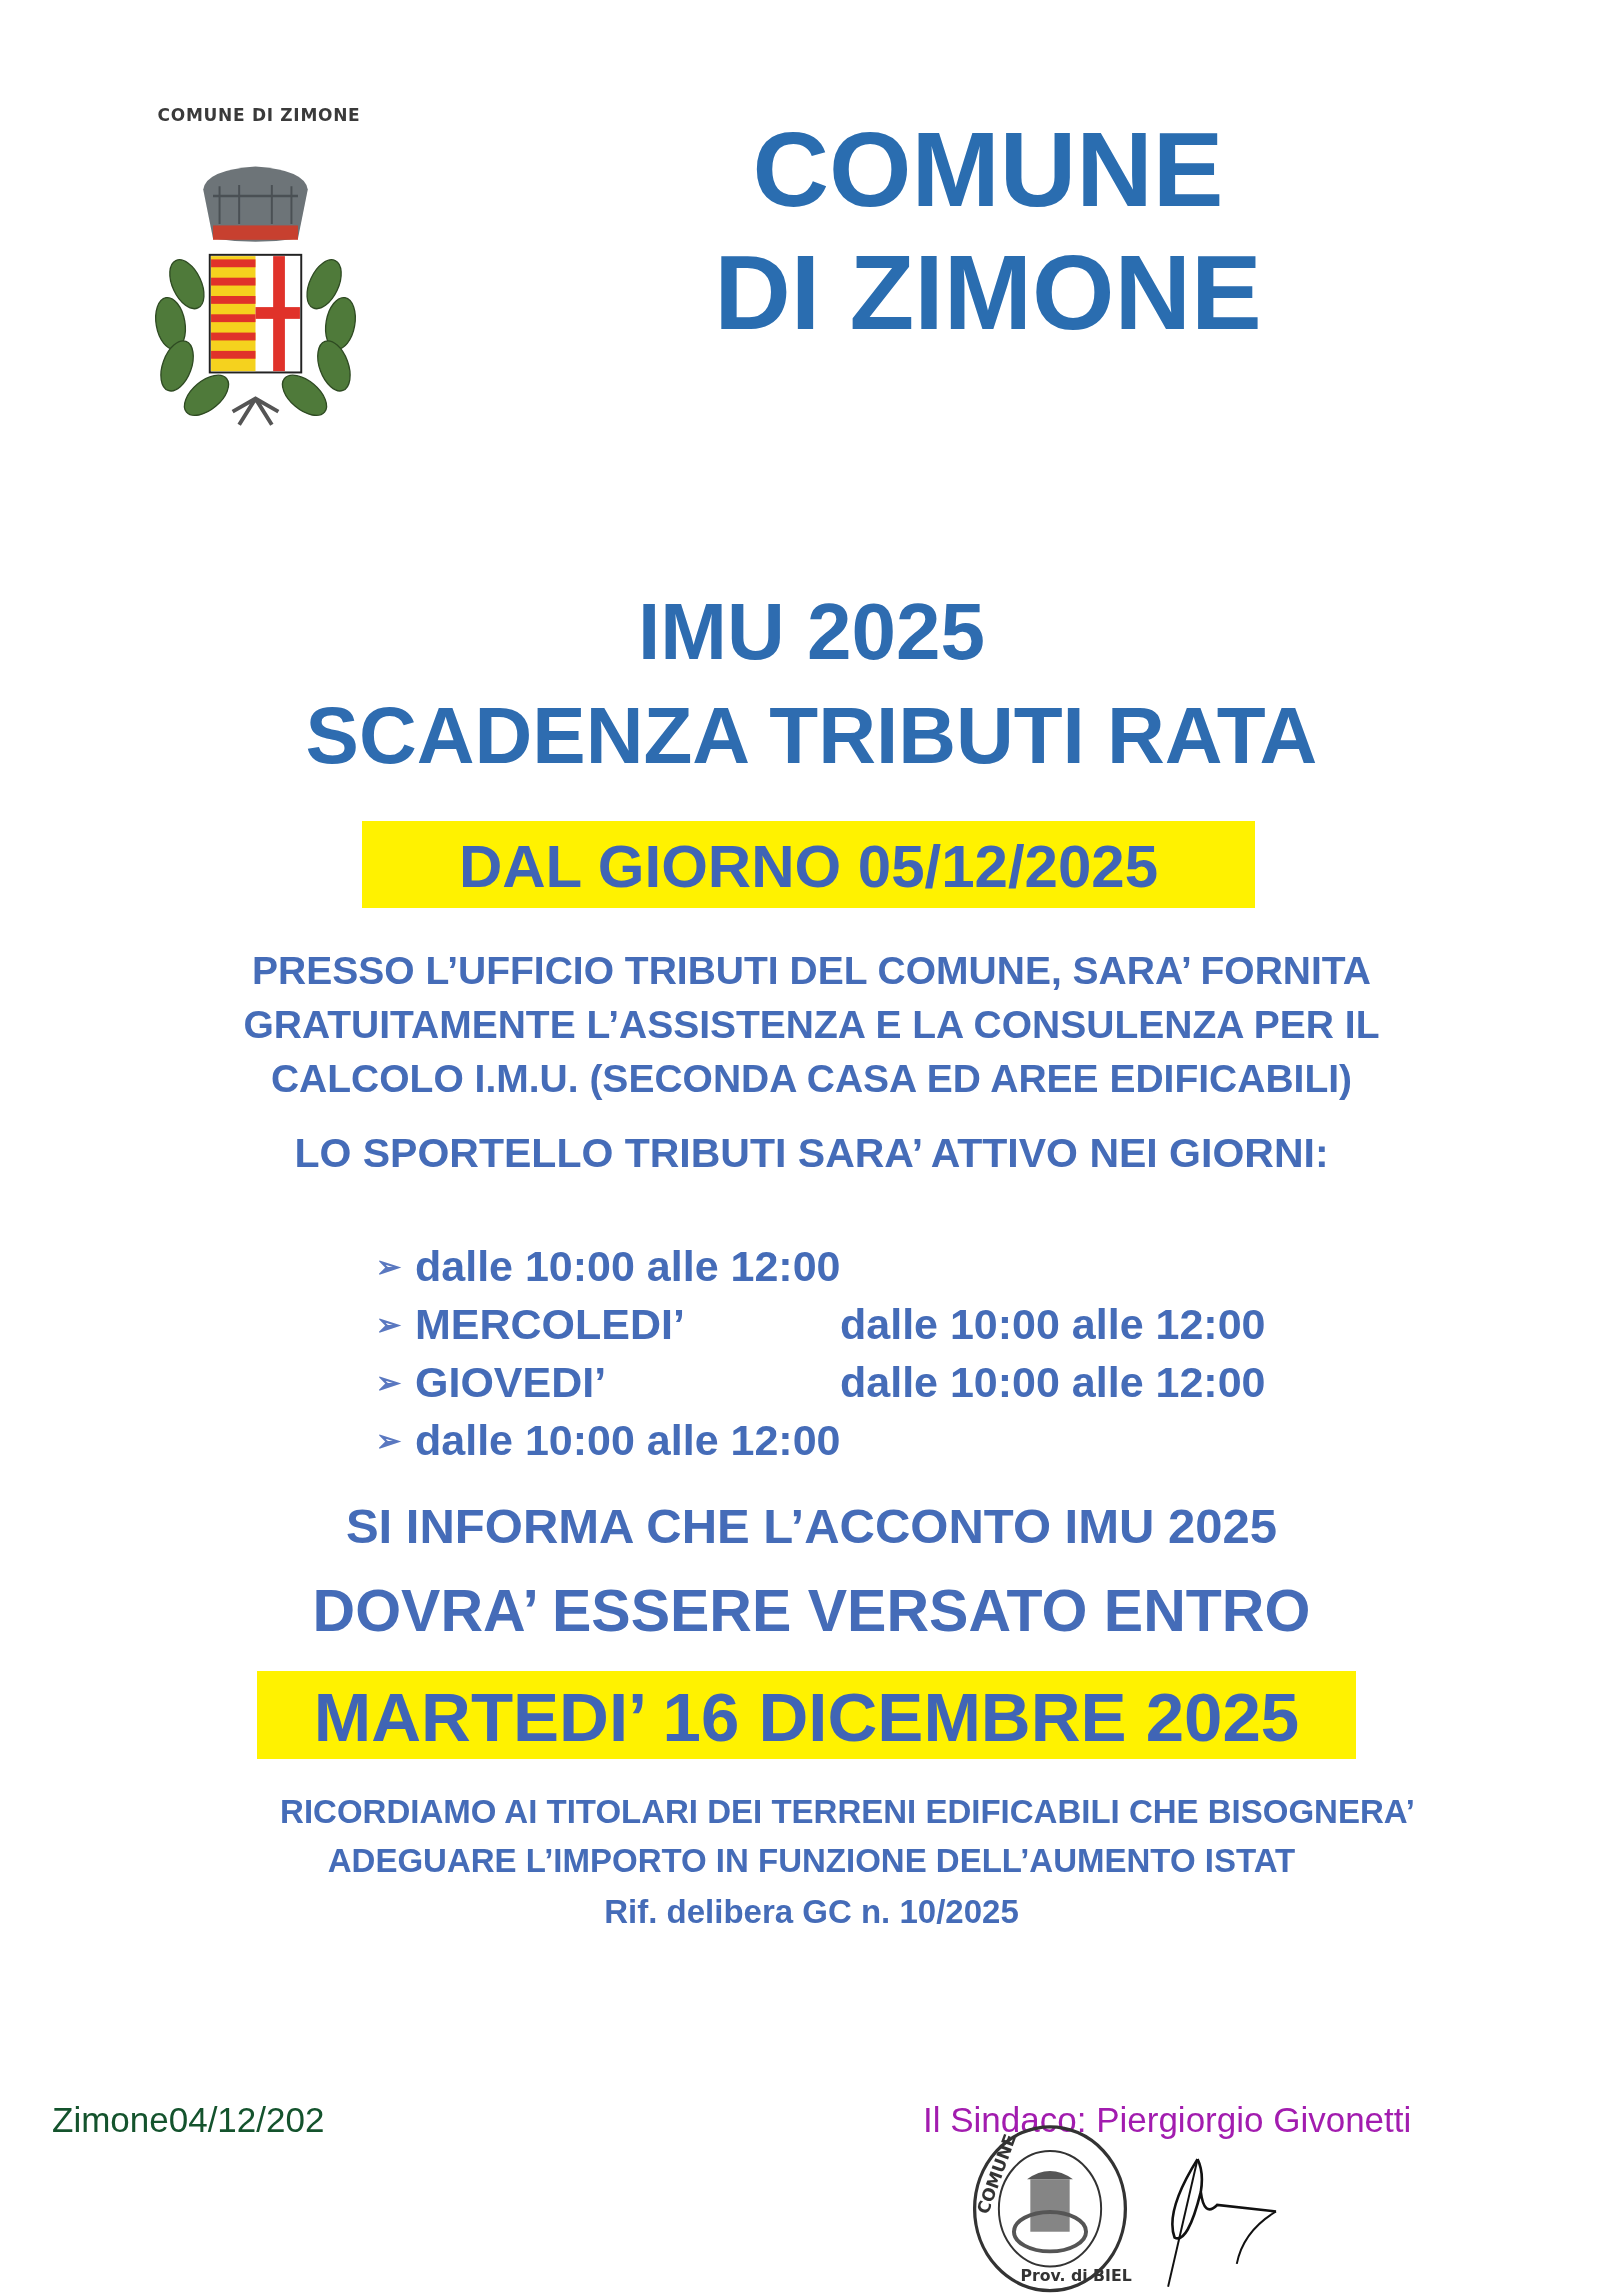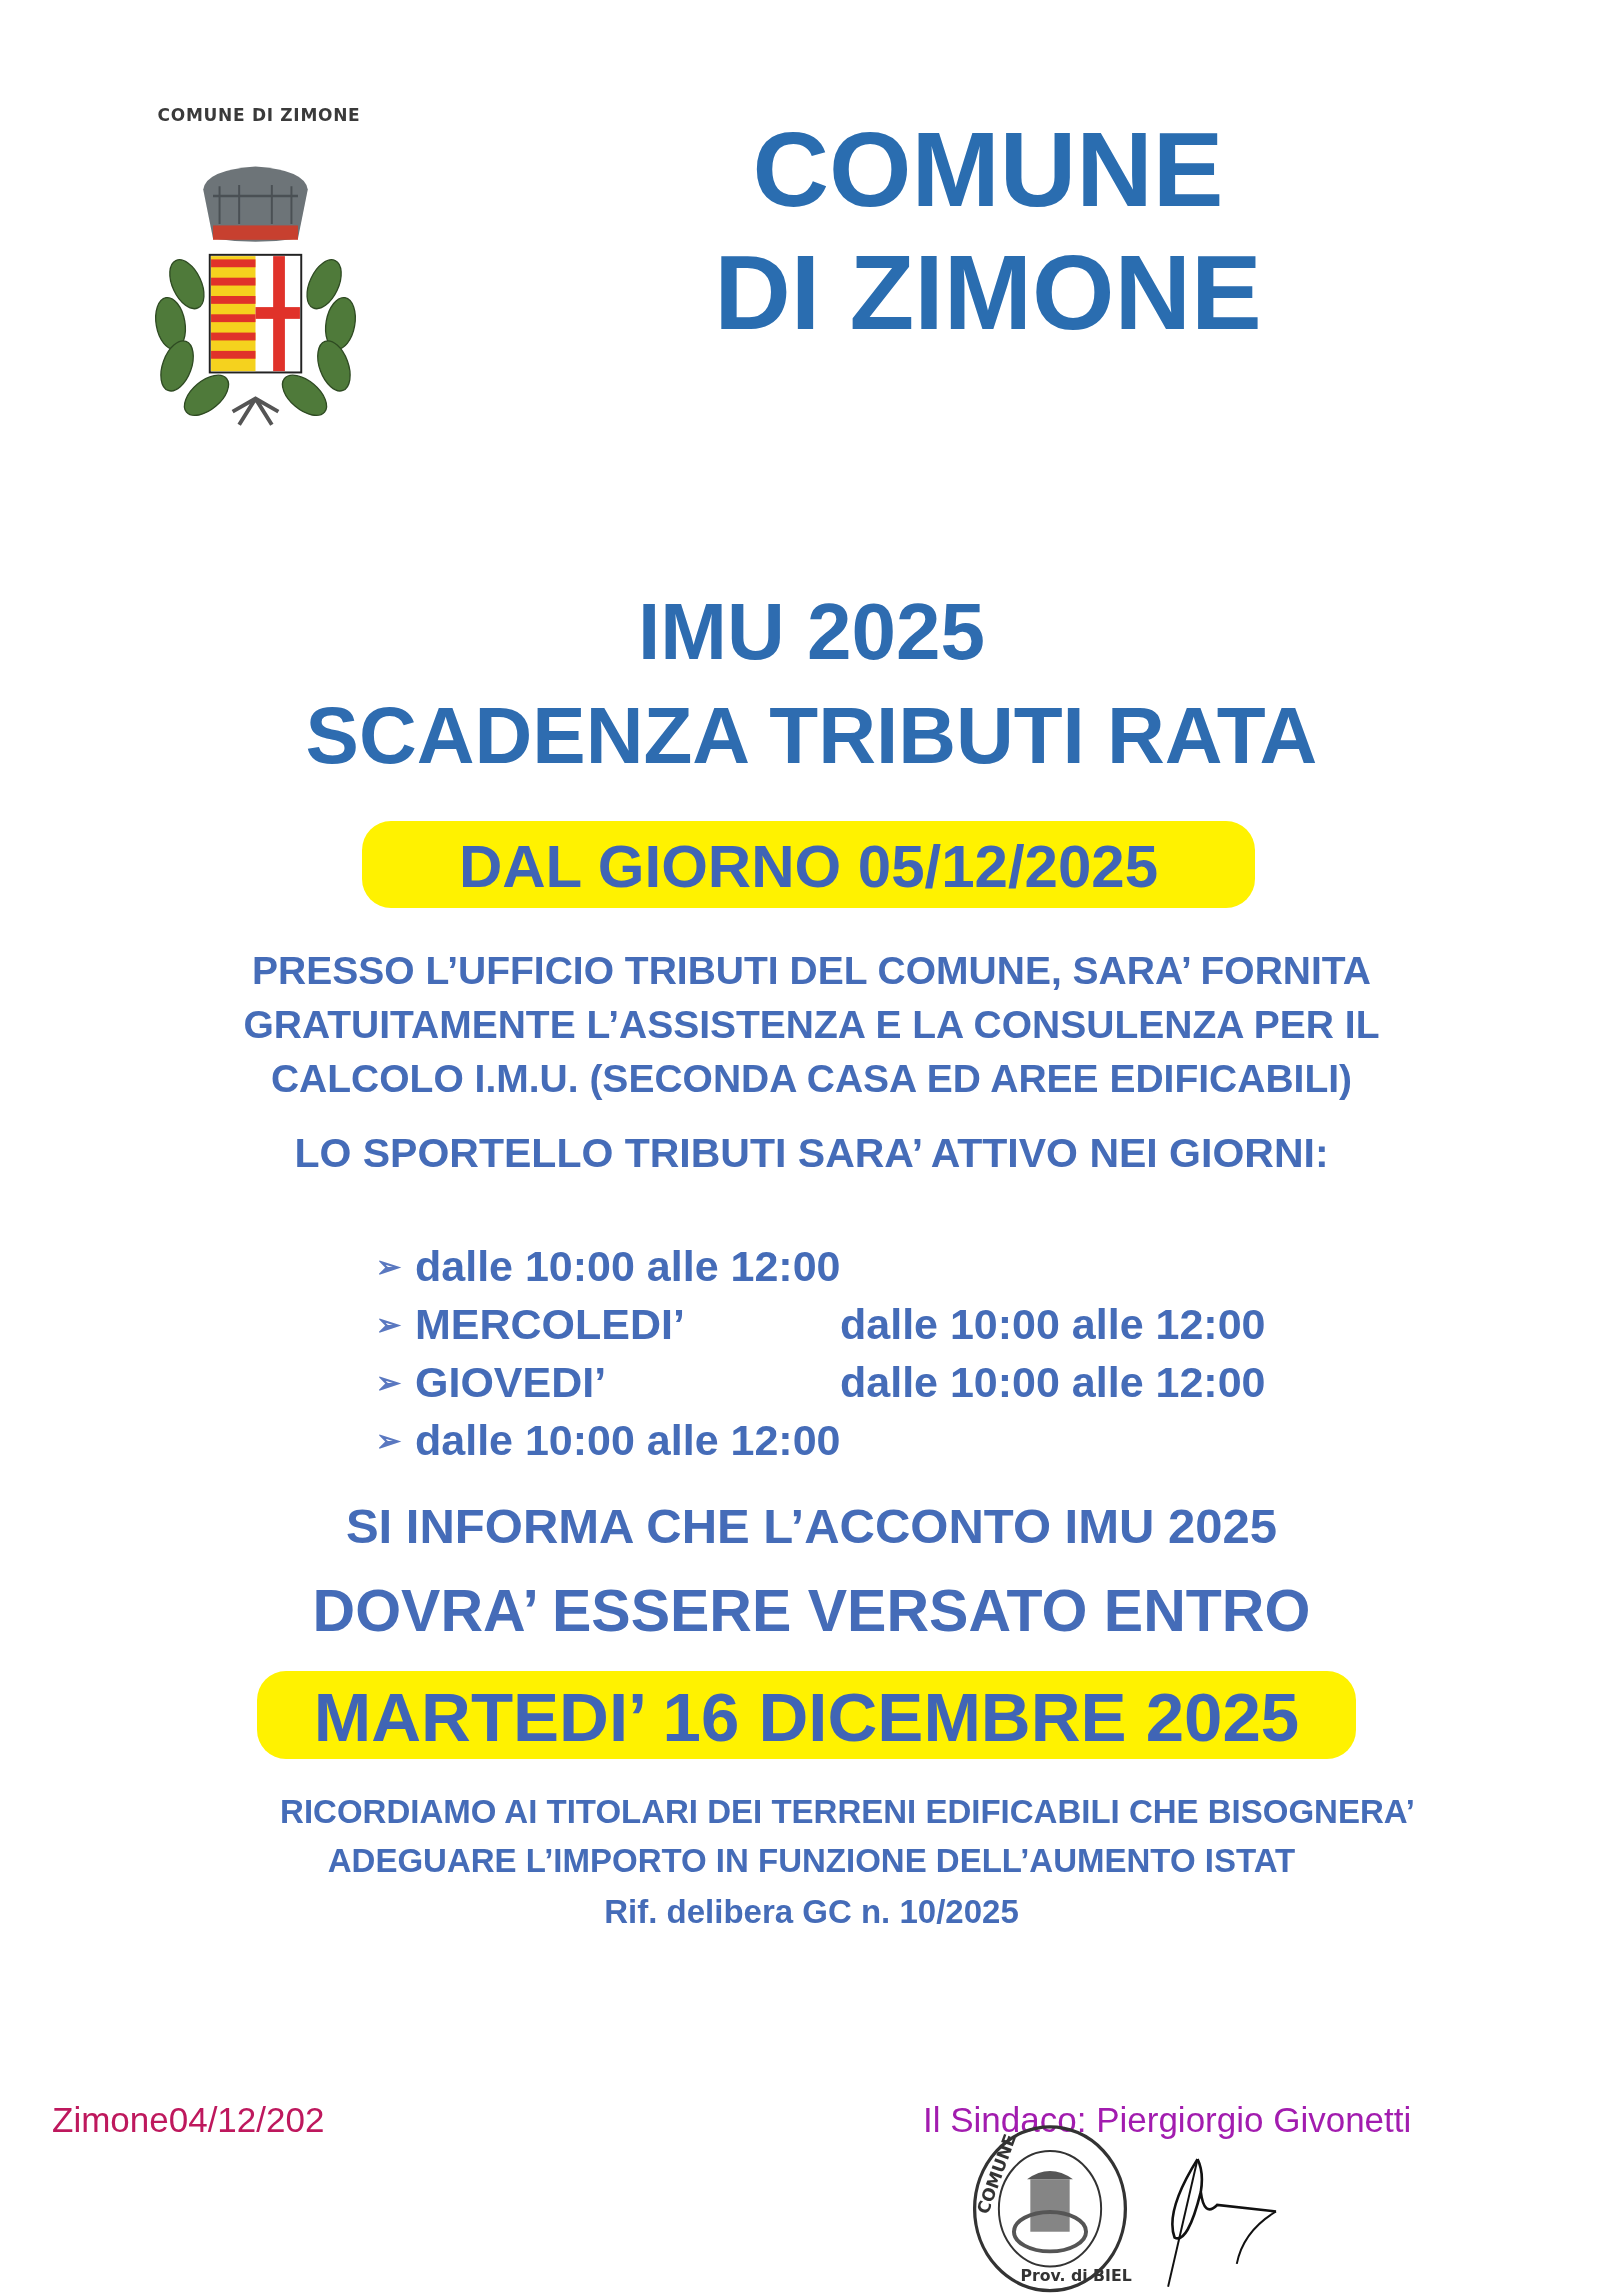--- a/index.html
+++ b/index.html
@@ -14,21 +14,21 @@
   .crest { left:141px; top:147px; width:229px; height:281px; }
 
   
   .title { left:674px; width:628px; text-align:center; font-weight:bold; font-size:106px; color:#2a6db0; line-height:1; }
   .title.l1 { top:116px; }
   .title.l2 { top:239px; }
 
   .h-imu { top:586px; font-size:80px; color:#2e6cb0; }
   .h-scad { top:690px; font-size:80px; color:#2e6cb0; }
 
-  .hl { position:absolute; background:#fff200;border-radius:29px; }
+  .hl { position:absolute; background:#fff200; }
   .hl-1 { left:362px; top:821px; width:893px; height:87px; }
   .hl-2 { left:257px; top:1671px; width:1099px; height:88px; }
   .hl-text { font-weight:bold; color:#4065b5; white-space:nowrap; text-align:center; position:absolute; left:0; width:100%; }
   .hl-1 .hl-text { font-size:60px; top:10.5px; }
   .hl-2 .hl-text { font-size:69px; top:6.5px; }
 
   .body-line { font-size:39px; color:#456cb8; }
   .b1 { top:949px; } .b2 { top:1003px; } .b3 { top:1057px; }
   .b4 { top:1130px; font-size:41px; }
 
@@ -37,21 +37,21 @@
   .sched-bullet { width:39px; font-size:30px; color:#5a78c0; }
   .sched-day { width:425px; }
   .sched-time { }
 
   .info1 { top:1498px; font-size:49px; color:#456cb8; }
   .info2 { top:1577px; font-size:59px; color:#456cb8; }
 
   .rem { font-size:33px; color:#456cb8; }
   .r1 { top:1793px;padding-left:36px; } .r2 { top:1842px; } .r3 { top:1893px; }
 
-  .place-date { left:52px; top:2100px; font-size:35px; color:#be185d; }
+  .place-date { left:52px; top:2100px; font-size:35px; color:#14532d; }
   .signer { left:923px; top:2100px; font-size:35px; color:#a21caf; white-space:nowrap; }
   .stamp { left:968px; top:2117px; width:164px; height:177px; }
   .signature { left:1158px; top:2133px; width:151px; height:157px; }
 </style>
 </head>
 <body>
 
 <div class="abs crest-caption">COMUNE DI ZIMONE</div>
 <div class="abs crest">
   <svg width="229" height="281" viewBox="0 0 350 430">

